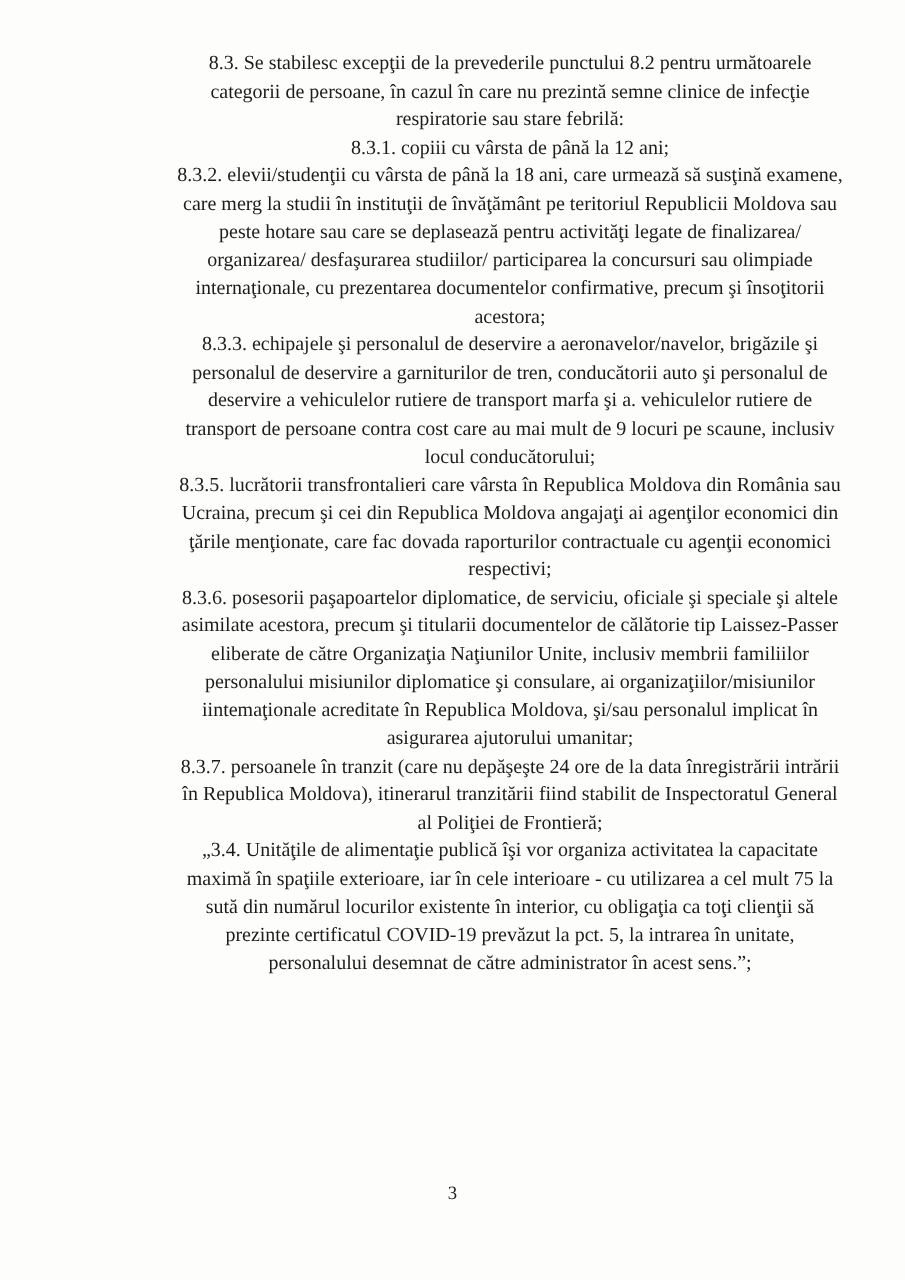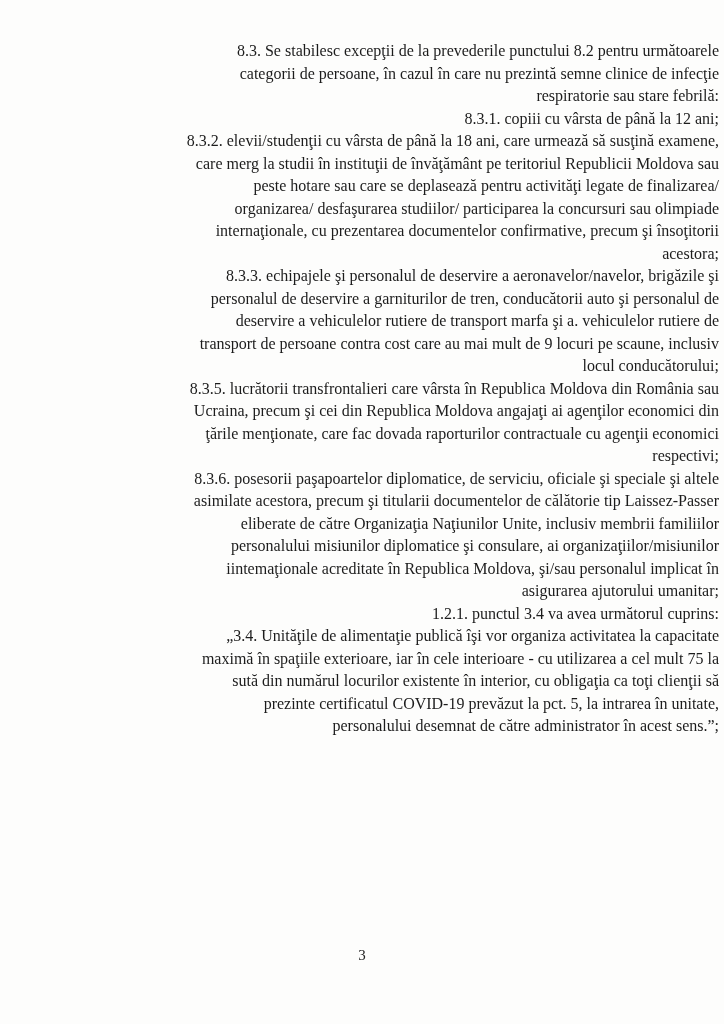--- a/index.html
+++ b/index.html
@@ -16,21 +16,21 @@
     font-family: "Liberation Serif", "DejaVu Serif", serif;
     color: #1c1c1c;
   }
   .text-block {
     position: absolute;
     left: 97px;
     top: 40px;
     width: 622px;
     font-size: 16px;
     line-height: 22.5px;
-    text-align: right;
+    text-align: center;
   }
   .para {
     margin: 0;
     padding: 0;
     white-space: pre-line; 
   }
   .page-number {
     position: absolute;
     top: 946px;
     left: 0;
@@ -64,21 +64,23 @@
     <p class="para">8.3.5. lucrătorii transfrontalieri care vârsta în Republica Moldova din România sau
 Ucraina, precum şi cei din Republica Moldova angajaţi ai agenţilor economici din
 ţările menţionate, care fac dovada raporturilor contractuale cu agenţii economici
 respectivi;</p>
     <p class="para">8.3.6. posesorii paşapoartelor diplomatice, de serviciu, oficiale şi speciale şi altele
 asimilate acestora, precum şi titularii documentelor de călătorie tip Laissez-Passer
 eliberate de către Organizaţia Naţiunilor Unite, inclusiv membrii familiilor
 personalului misiunilor diplomatice şi consulare, ai organizaţiilor/misiunilor
 iintemaţionale acreditate în Republica Moldova, şi/sau personalul implicat în
 asigurarea ajutorului umanitar;</p>
-    <p class="para">1.2.1. punctul 3.4 va avea următorul cuprins:</p>
+    <p class="para">8.3.7. persoanele în tranzit (care nu depăşeşte 24 ore de la data înregistrării intrării
+în Republica Moldova), itinerarul tranzitării fiind stabilit de Inspectoratul General
+al Poliţiei de Frontieră;</p>
     <p class="para">„3.4. Unităţile de alimentaţie publică îşi vor organiza activitatea la capacitate
 maximă în spaţiile exterioare, iar în cele interioare - cu utilizarea a cel mult 75 la
 sută din numărul locurilor existente în interior, cu obligaţia ca toţi clienţii să
 prezinte certificatul COVID-19 prevăzut la pct. 5, la intrarea în unitate,
 personalului desemnat de către administrator în acest sens.”;</p>
   </div>
   <div class="page-number">3</div>
 </div>
 
 </body></html>

